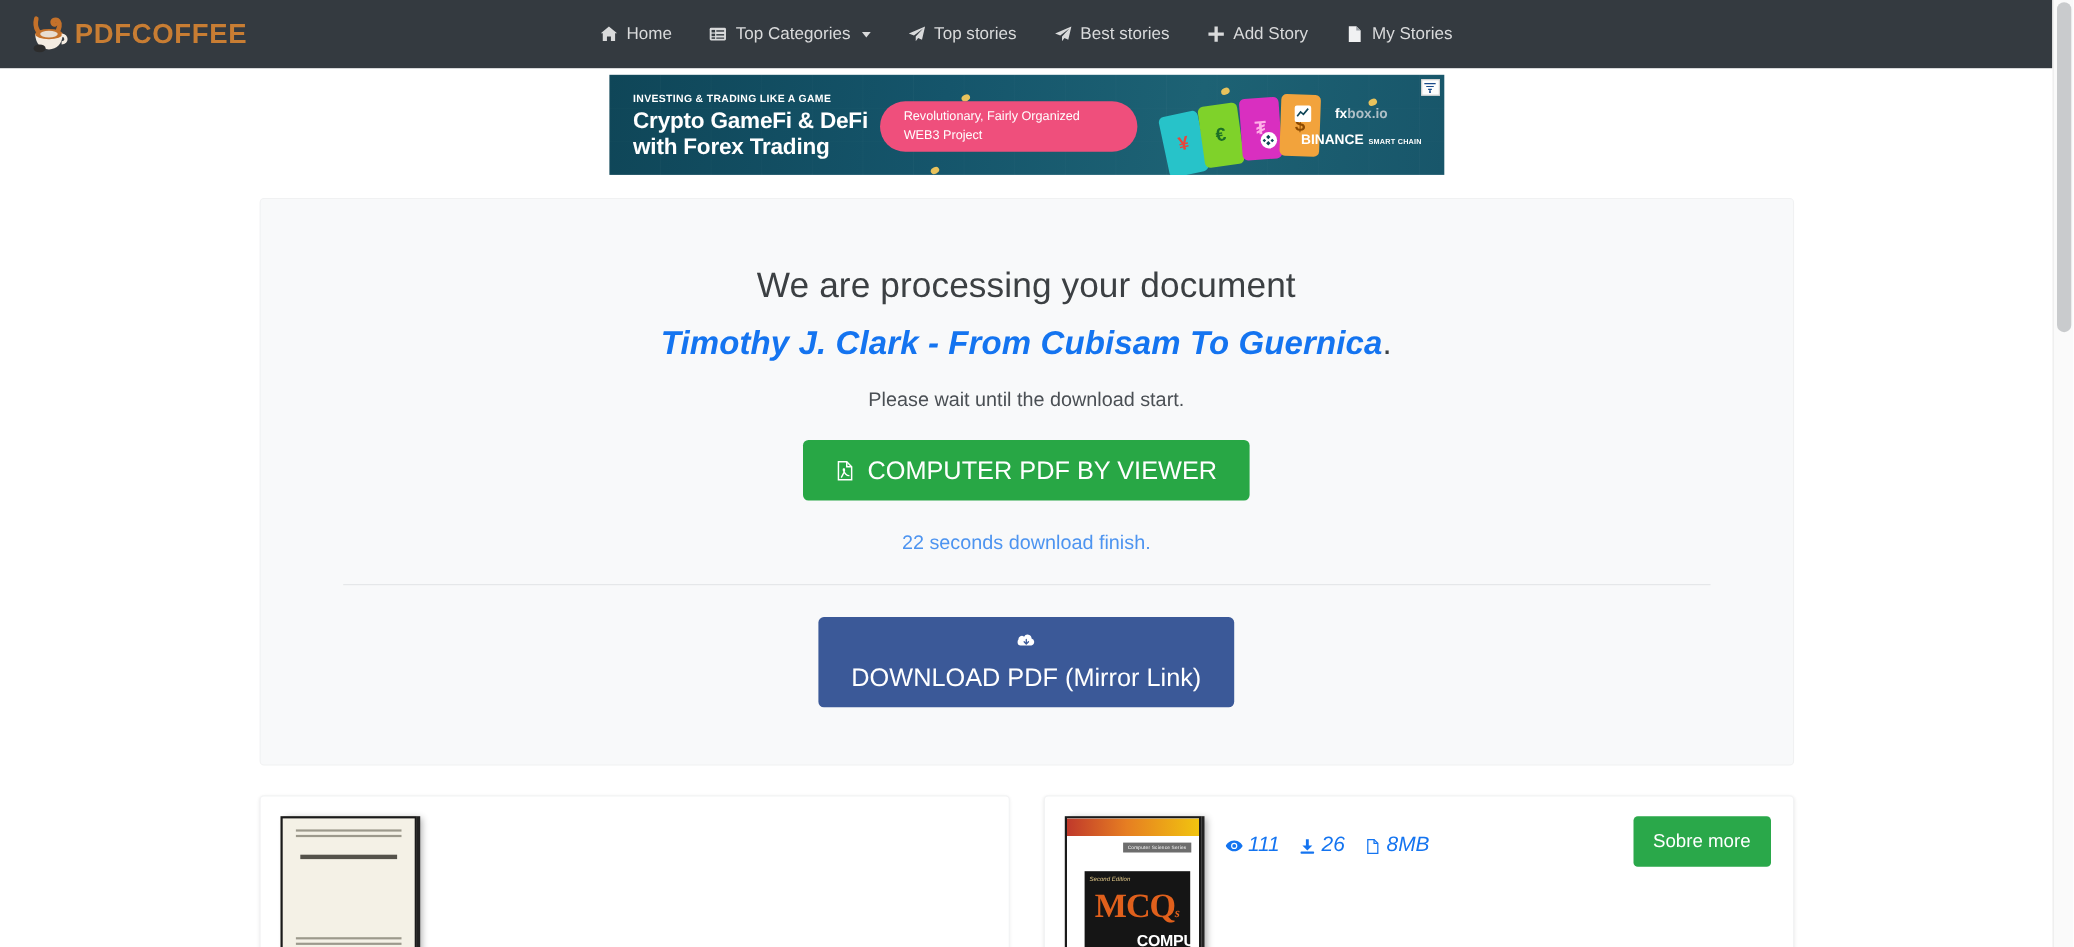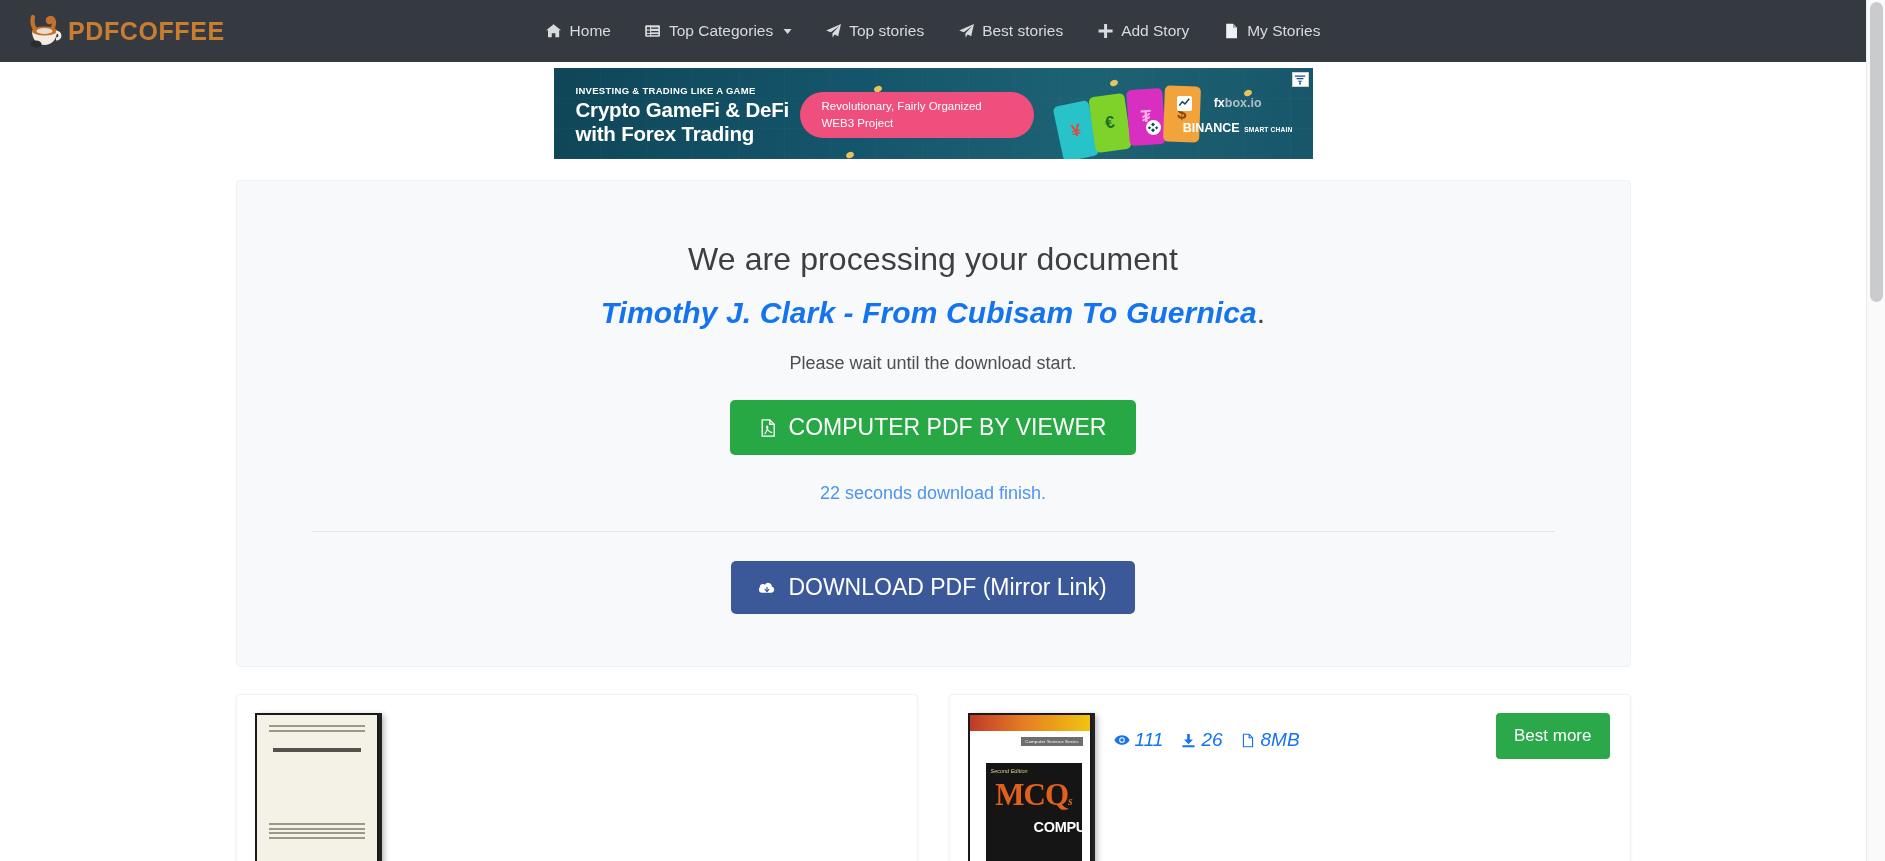--- a/index.html
+++ b/index.html
@@ -277,20 +277,21 @@
     margin-top: 29px;
     padding: 13px 28px;
     background: #3b5998;
     border: none;
     border-radius: 5px;
     color: #ffffff;
     font-size: 23px;
     font-family: "Liberation Sans", sans-serif;
     cursor: pointer;
     min-width: 378px;
+    flex-direction: column;
   }
 
   
   .related-row {
     display: flex;
     gap: 31px;
     margin-top: 27px;
   }
   .rel-card {
     flex: 1;
@@ -640,21 +641,21 @@
                   <span class="nav-icon">
                     <svg viewBox="0 0 16 16" width="14" height="15">
                       <path d="M2.8 0.9 H9.3 L13.2 4.8 V15.1 H2.8 Z" fill="none" stroke="#1474f0" stroke-width="1.3"></path>
                       <path d="M9.3 0.9 V4.8 H13.2" fill="none" stroke="#1474f0" stroke-width="1.3"></path>
                     </svg>
                   </span>
                   <span>8MB</span>
                 </span>
               </div>
             </div>
-            <button class="btn-read">Best more</button>
+            <button class="btn-read">Sobre more</button>
           </div>
         </div>
 
       </div>
     </div>
   </div>
 
   <div class="scroll-gutter">
     <div class="scroll-thumb"></div>
   </div>

